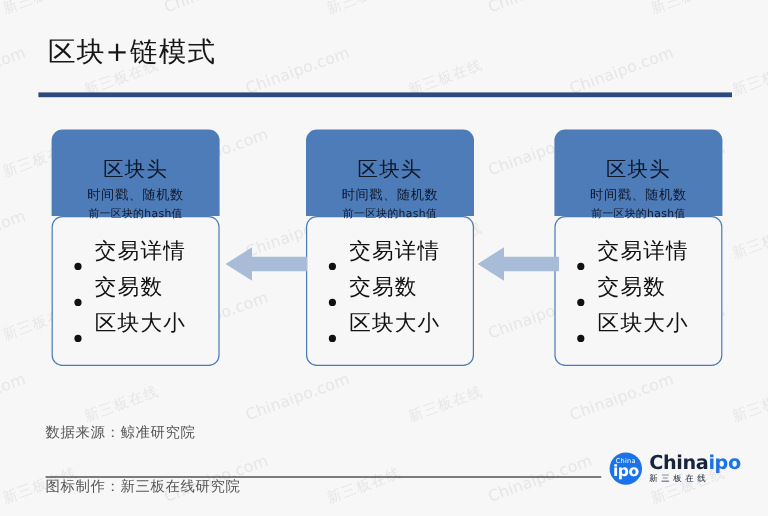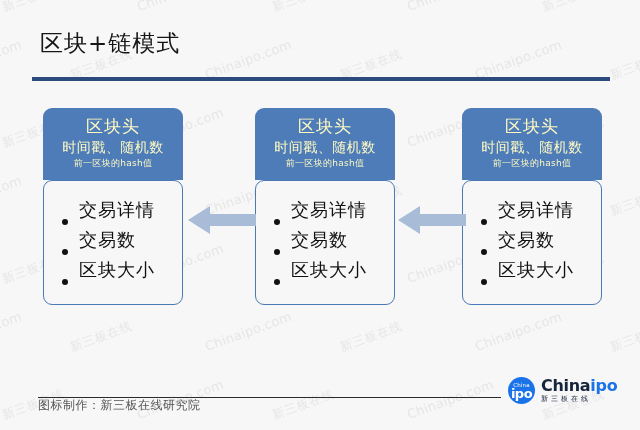--- a/index.html
+++ b/index.html
@@ -37,27 +37,27 @@
   #title-rule{
     position:absolute;left:32px;top:77px;width:578px;height:4px;
     background:#2b4a7d;z-index:3;
   }
 
   
   .block{position:absolute;z-index:4;}
   .block-header{
     background:#4d7cb8;
     border-radius:9px 9px 0 0;
-    color:#fef9c3;
+    color:#0f172a;
     text-align:center;
-    padding-top:6px;
+    padding-top:22px;
     box-sizing:border-box;
   }
   .bh-title{font-size:17px;line-height:24px;letter-spacing:1px;}
-  .bh-line1{font-size:14px;line-height:18px;letter-spacing:.5px;}
+  .bh-line1{font-size:11px;line-height:18px;letter-spacing:.5px;}
   .bh-line2{font-size:9px;line-height:15px;letter-spacing:.3px;}
   .block-body{
     background:#f7f7f7;
     border:1.6px solid #4a7ab5;
     border-radius:9px;
     box-sizing:border-box;
     padding:14px 0 0 18px;
   }
   .bullet-row{
     display:flex;align-items:flex-end;
@@ -222,20 +222,21 @@
         <span class="bullet-dot"></span>
         <span>交易数</span>
       </div>
       <div class="bullet-row">
         <span class="bullet-dot"></span>
         <span>区块大小</span>
       </div>
     </div>
   </div>
 
+  <div class="footer-line" id="footer-src">数据来源：鲸准研究院</div>
   <div class="footer-line" id="footer-made">图标制作：新三板在线研究院</div>
   <div id="footer-rule"></div>
 
   <div id="logo">
     <div id="logo-mark">
       <span class="m-top">China</span>
       <span class="m-bot">ipo</span>
     </div>
     <div id="logo-text">
       <div id="logo-word">

